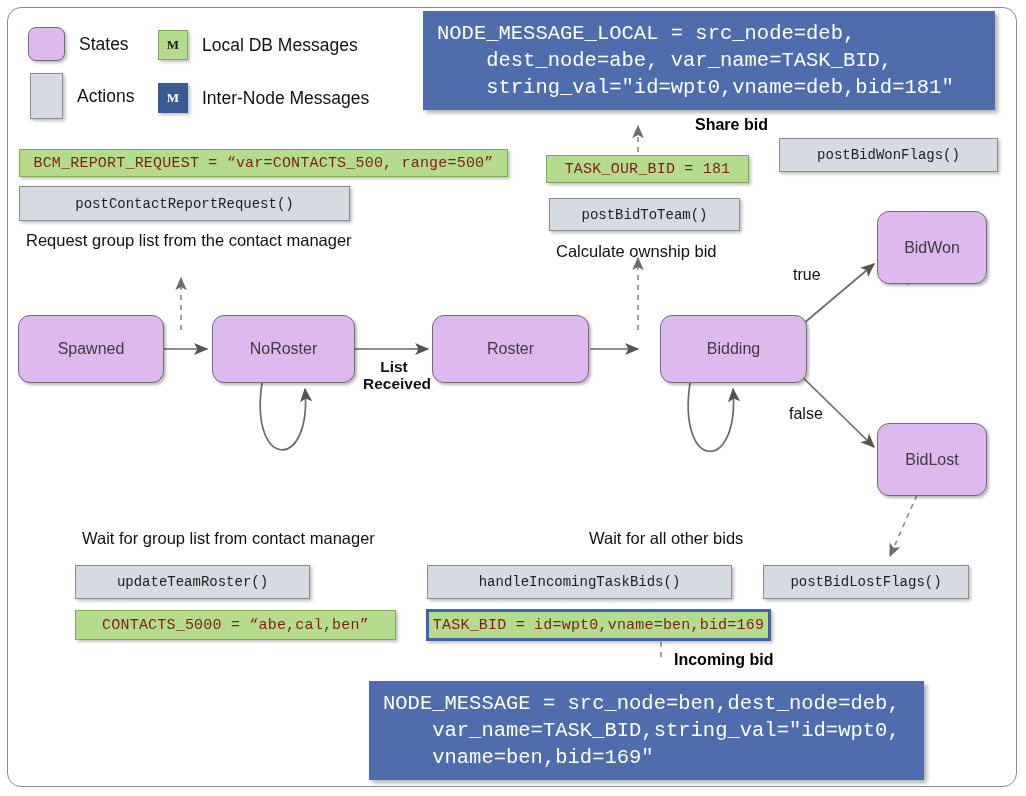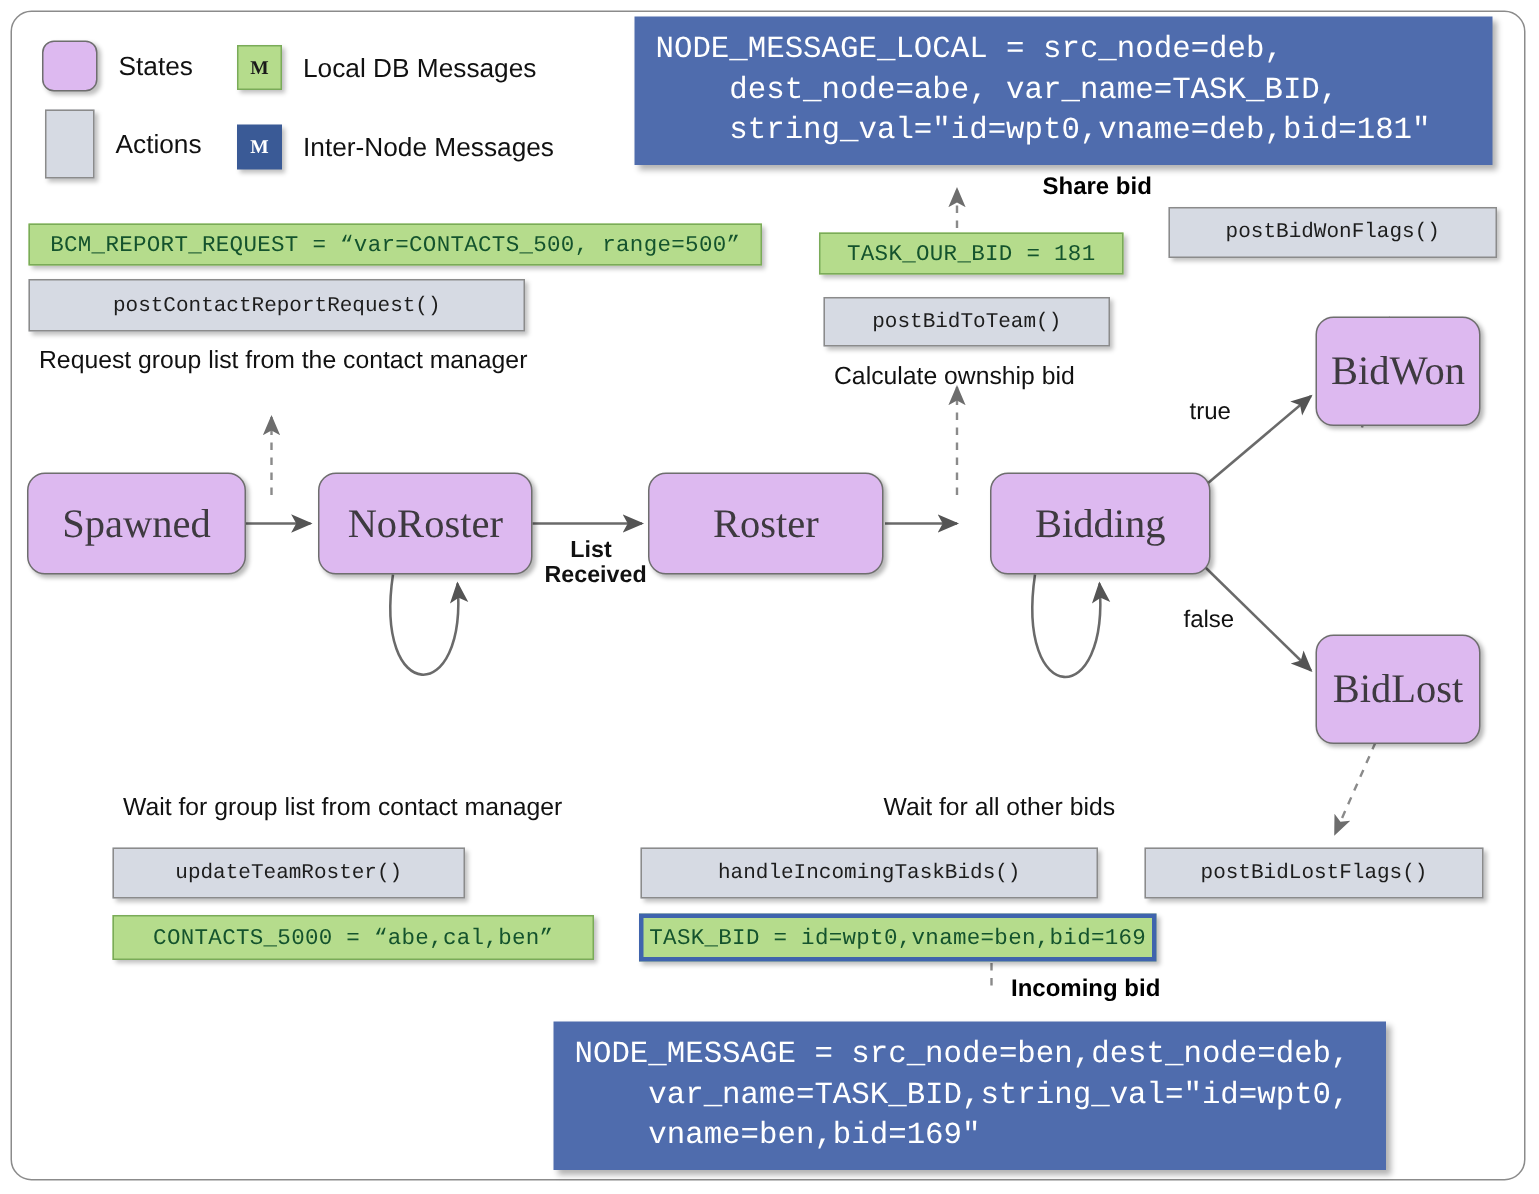--- a/index.html
+++ b/index.html
@@ -3,27 +3,27 @@
 <meta charset="utf-8">
 <style>
   html,body{margin:0;padding:0;background:#ffffff;}
   body{width:1026px;height:796px;font-family:"Liberation Sans",sans-serif;}
   #canvas{position:relative;width:1026px;height:796px;overflow:hidden;background:#fff;}
   #frame{position:absolute;left:7px;top:7px;width:1010px;height:780px;border:1.5px solid #8b8b8b;border-radius:14px;background:#fff;box-sizing:border-box;}
   svg#wires{position:absolute;left:0;top:0;width:1026px;height:796px;pointer-events:none;}
 
   .state{position:absolute;background:#ddb9f0;border:1.6px solid #6e6e6e;border-radius:12px;
          box-shadow:2px 2px 3px rgba(0,0,0,.28);display:flex;align-items:center;justify-content:center;
-         color:#3e3a40;font-size:27px;font-family:Liberation Serif, serif;box-sizing:border-box;}
+         color:#3e3a40;font-size:16px;font-family:Liberation Sans, sans-serif;box-sizing:border-box;}
   .action{position:absolute;background:#d6dae3;border:1.4px solid #8b8b8b;
           box-shadow:2px 2px 3px rgba(0,0,0,.25);display:flex;align-items:center;justify-content:center;
           color:#1d1d1d;font-size:14px;font-family:"Liberation Mono",monospace;box-sizing:border-box;white-space:nowrap;}
   .dbmsg{position:absolute;background:#b5dc8c;border:1.4px solid #7aab58;
          box-shadow:2px 2px 3px rgba(0,0,0,.25);display:flex;align-items:center;justify-content:center;
-         color:#14532d;font-size:15px;font-family:"Liberation Mono",monospace;box-sizing:border-box;white-space:nowrap;letter-spacing:.2px;}
+         color:#7f1d1d;font-size:15px;font-family:"Liberation Mono",monospace;box-sizing:border-box;white-space:nowrap;letter-spacing:.2px;}
   .dbmsg.hi{border:3px solid #3f64ad;}
   .nodemsg{position:absolute;background:#4f6cad;box-shadow:3px 3px 4px rgba(0,0,0,.3);
            color:#fff;font-size:20.5px;font-family:"Liberation Mono",monospace;box-sizing:border-box;
            padding:9px 14px;line-height:1.32;white-space:pre;}
   .caption{position:absolute;color:#111;font-size:16.5px;font-family:"Liberation Sans",sans-serif;white-space:nowrap;}
   .edgelabel{position:absolute;color:#111;font-size:15.5px;font-weight:bold;font-family:"Liberation Sans",sans-serif;
              line-height:1.12;text-align:center;white-space:nowrap;}
   .edgelabel.plain{font-weight:normal;font-size:16px;}
   .boldcap{position:absolute;color:#000;font-size:16px;font-weight:bold;font-family:"Liberation Sans",sans-serif;white-space:nowrap;}
 
@@ -97,21 +97,21 @@
   <div class="dbmsg" style="left:19px;top:149px;width:489px;height:28px;">BCM_REPORT_REQUEST = “var=CONTACTS_500, range=500”</div>
   <div class="dbmsg" style="left:546px;top:155px;width:203px;height:28px;">TASK_OUR_BID = 181</div>
   <div class="dbmsg" style="left:75px;top:610px;width:321px;height:30px;">CONTACTS_5000 = “abe,cal,ben”</div>
   <div class="dbmsg hi" style="left:426px;top:609px;width:345px;height:32px;">TASK_BID = id=wpt0,vname=ben,bid=169</div>
 
   <div class="action" style="left:549px;top:198px;width:191px;height:33px;">postBidToTeam()</div>
   <div class="action" style="left:19px;top:186px;width:331px;height:35px;">postContactReportRequest()</div>
   <div class="action" style="left:779px;top:138px;width:219px;height:34px;">postBidWonFlags()</div>
   <div class="action" style="left:75px;top:565px;width:235px;height:34px;">updateTeamRoster()</div>
   <div class="action" style="left:427px;top:565px;width:305px;height:34px;">handleIncomingTaskBids()</div>
-  <div class="action" style="left:763px;top:565px;width:226px;height:34px;">postBidLostFlags()</div>
+  <div class="action" style="left:763px;top:565px;width:206px;height:34px;">postBidLostFlags()</div>
 
   <div class="state" style="left:18px;top:315px;width:146px;height:68px;">Spawned</div>
   <div class="state" style="left:212px;top:315px;width:143px;height:68px;">NoRoster</div>
   <div class="state" style="left:432px;top:315px;width:157px;height:68px;">Roster</div>
   <div class="state" style="left:640px;top:315px;width:147px;height:68px;margin-left:20px;">Bidding</div>
   <div class="state" style="left:877px;top:211px;width:110px;height:73px;">BidWon</div>
   <div class="state" style="left:877px;top:423px;width:110px;height:73px;">BidLost</div>
 
   <div class="caption" style="left:26px;top:231px;">Request group list from the contact manager</div>
   <div class="caption" style="left:556px;top:242px;">Calculate ownship bid</div>

